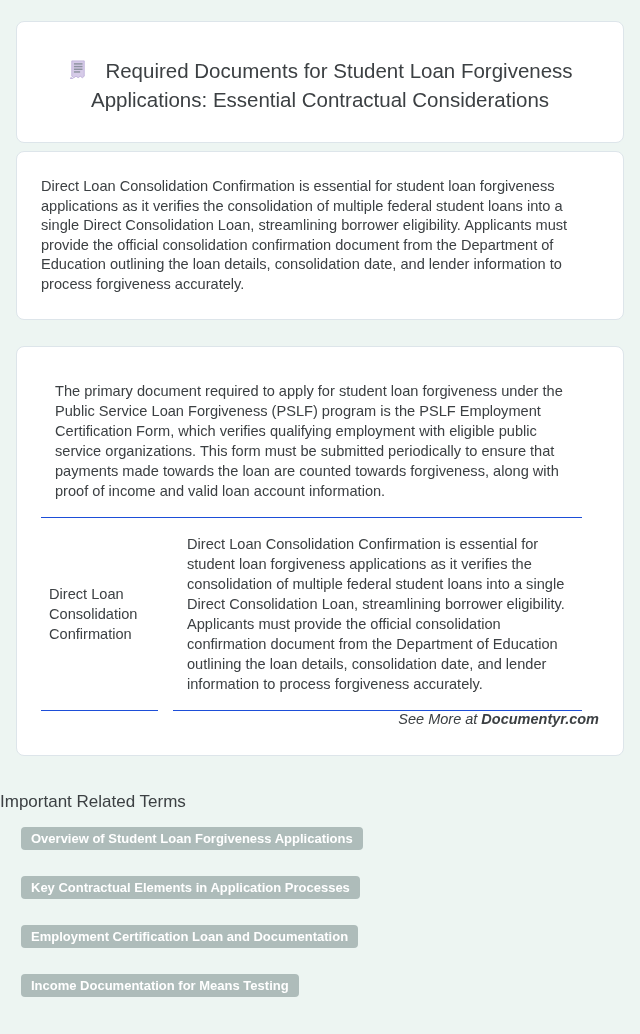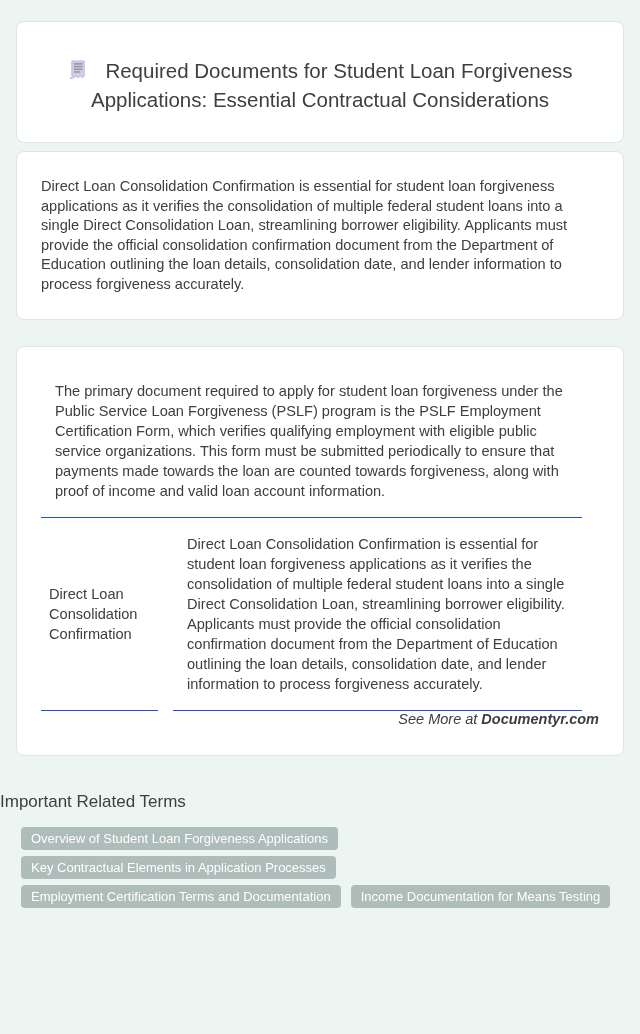--- a/index.html
+++ b/index.html
@@ -79,21 +79,22 @@
     margin-top: 36px;
     text-align: left;
     font-size: 17px;
     font-weight: 400;
     color: #3c4043;
   }
   .tags {
     margin: 15px 16px 0 21px;
     display: flex;
     flex-wrap: wrap;
-    gap: 6px 10px;
+    gap: 26px 10px;
+    font-weight: bold;
   }
   .tag {
     background: #aebcba;
     color: #ffffff;
     font-size: 13px;
     line-height: 15px;
     padding: 4px 10px;
     border-radius: 4px;
     cursor: pointer;
     white-space: nowrap;
@@ -128,16 +129,16 @@
     </div>
   </div>
   <p class="see-more"><span>See More at </span><b>Documentyr.com</b></p>
 </div>
 
 <h2 class="related-heading">Important Related Terms</h2>
 
 <div class="tags">
   <span class="tag">Overview of Student Loan Forgiveness Applications</span>
   <span class="tag">Key Contractual Elements in Application Processes</span>
-  <span class="tag">Employment Certification Terms and Documentation</span>
+  <span class="tag">Employment Certification Loan and Documentation</span>
   <span class="tag">Income Documentation for Means Testing</span>
 
 </div>
 
 </body></html>

